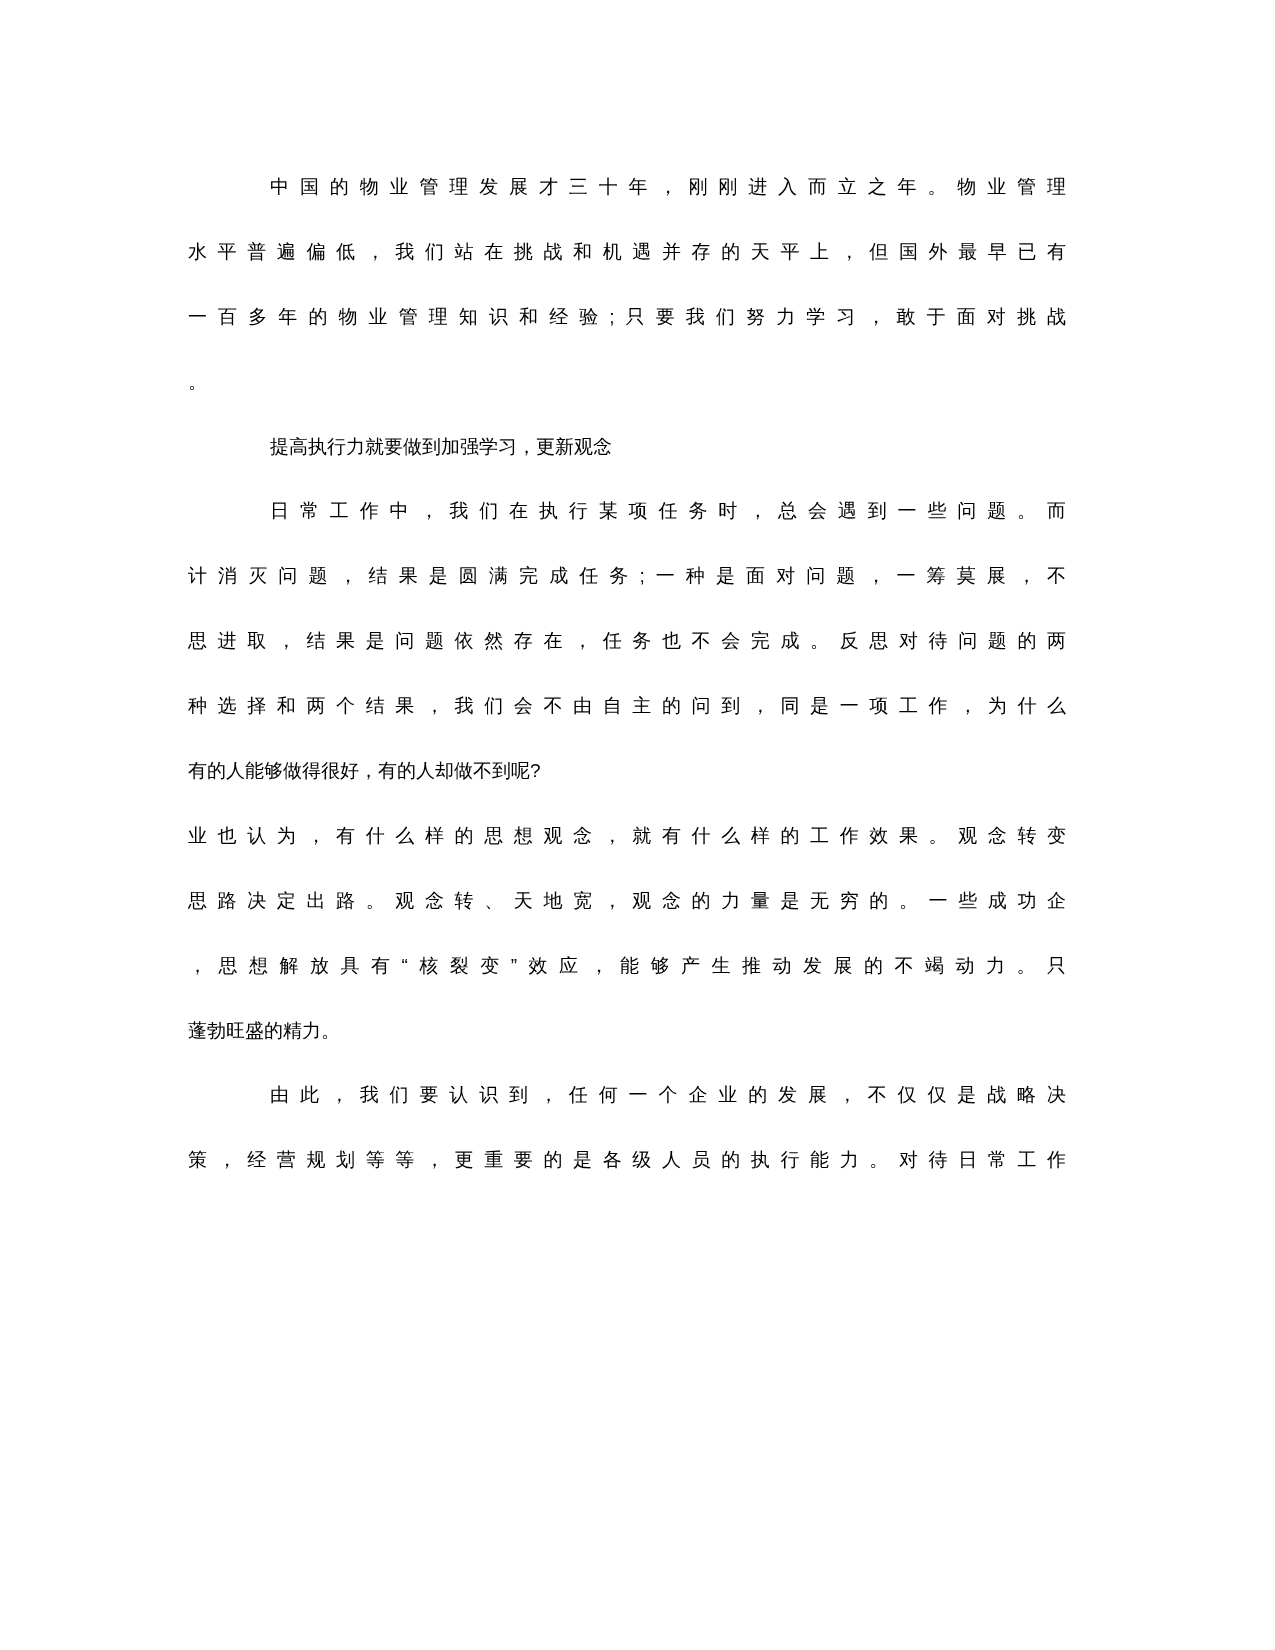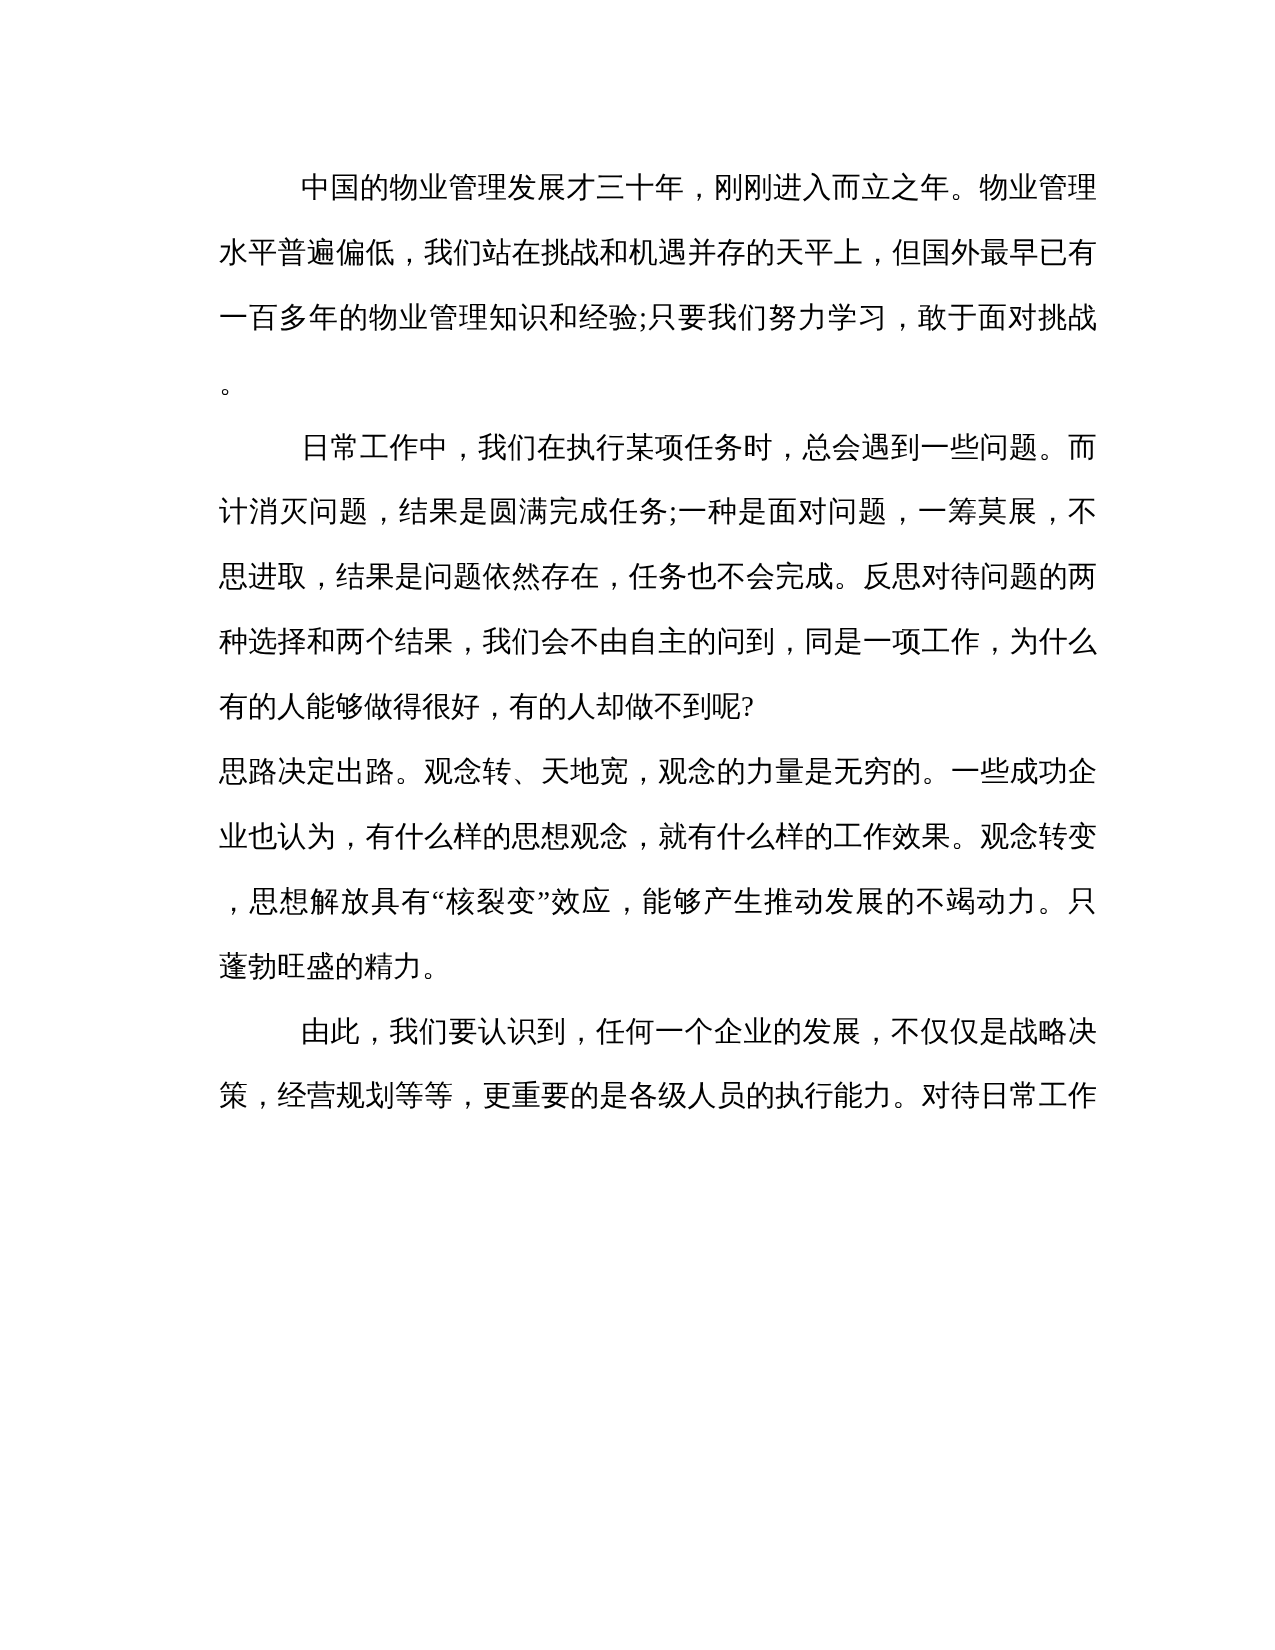--- a/index.html
+++ b/index.html
@@ -12,26 +12,25 @@
     width: 1275px;
     height: 1650px;
     background: #ffffff;
     overflow: hidden;
   }
   .doc {
     position: absolute;
     left: 188px;
     top: 155px;
     width: 878px;
-    font-family: Liberation Serif, serif;
-    font-size: 29px;
+    font-family: Liberation Sans, sans-serif;
+    font-size: 19px;
     line-height: 64.9px;
     color: #000000;
     letter-spacing: 0;
-    margin-left: 31px;
   }
   .para {
     margin: 0;
     padding: 0;
   }
   .line {
     height: 64.9px;
     overflow: hidden;
     text-align: left;
   }
@@ -48,29 +47,32 @@
 
 <div class="page">
   <div class="doc" style="color: rgb(0, 0, 0);">
       <div class="para">
         <div class="line indent fill">中国的物业管理发展才三十年，刚刚进入而立之年。物业管理</div>
         <div class="line fill">水平普遍偏低，我们站在挑战和机遇并存的天平上，但国外最早已有</div>
         <div class="line fill">一百多年的物业管理知识和经验;只要我们努力学习，敢于面对挑战</div>
         <div class="line">。</div>
       </div>
       <div class="para">
+        <div class="line indent">提高执行力就要做到加强学习，更新观念</div>
+      </div>
+      <div class="para">
         <div class="line indent fill">日常工作中，我们在执行某项任务时，总会遇到一些问题。而</div>
         <div class="line fill">计消灭问题，结果是圆满完成任务;一种是面对问题，一筹莫展，不</div>
         <div class="line fill">思进取，结果是问题依然存在，任务也不会完成。反思对待问题的两</div>
         <div class="line fill">种选择和两个结果，我们会不由自主的问到，同是一项工作，为什么</div>
         <div class="line">有的人能够做得很好，有的人却做不到呢?</div>
       </div>
       <div class="para">
+        <div class="line fill">业也认为，有什么样的思想观念，就有什么样的工作效果。观念转变</div>
         <div class="line fill">思路决定出路。观念转、天地宽，观念的力量是无穷的。一些成功企</div>
-        <div class="line fill">业也认为，有什么样的思想观念，就有什么样的工作效果。观念转变</div>
         <div class="line fill">，思想解放具有“核裂变”效应，能够产生推动发展的不竭动力。只</div>
         <div class="line">蓬勃旺盛的精力。</div>
       </div>
       <div class="para">
         <div class="line indent fill">由此，我们要认识到，任何一个企业的发展，不仅仅是战略决</div>
         <div class="line fill">策，经营规划等等，更重要的是各级人员的执行能力。对待日常工作</div>
       </div>
     </div>
 </div>
 

